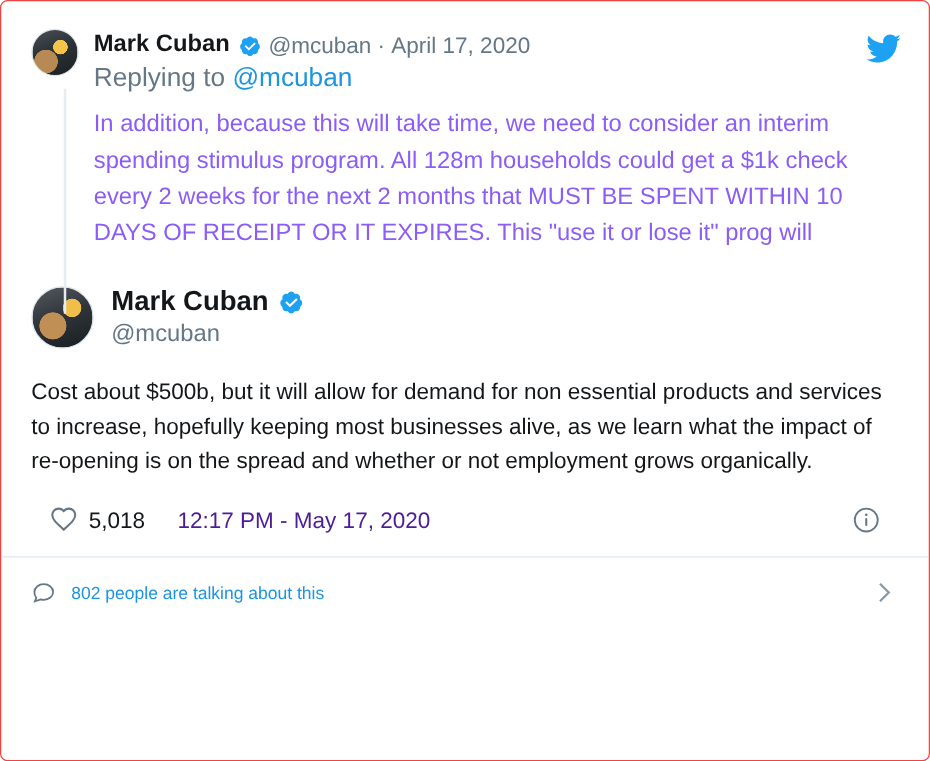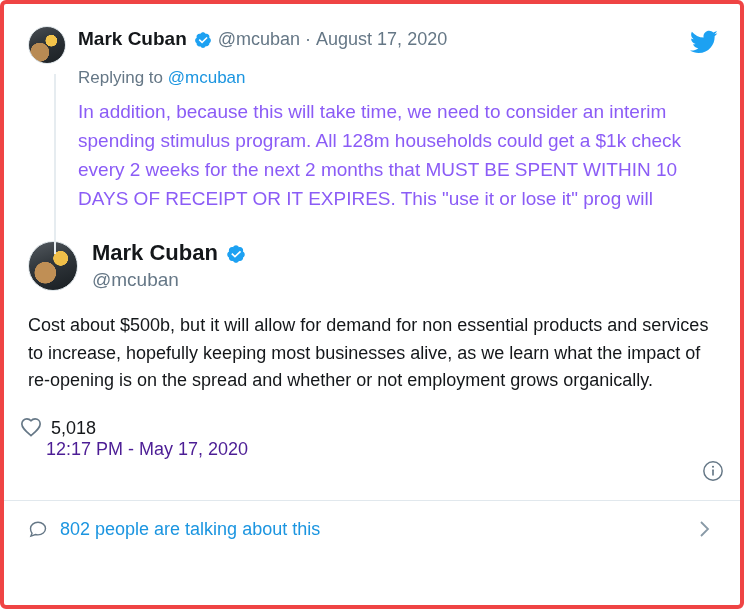--- a/index.html
+++ b/index.html
@@ -12,21 +12,21 @@
     background: #ffffff;
     font-family: "Liberation Sans", sans-serif;
     color: #14171a;
     -webkit-font-smoothing: antialiased;
   }
   .tweet-card {
     position: relative;
     box-sizing: border-box;
     width: 744px;
     height: 609px;
-    border: 4px solid #ef4444;
+    border: 1px solid #ef4444;
     border-radius: 6px;
     background: #ffffff;
     overflow: hidden;
   }
   
   .parent {
     position: relative;
     padding: 22px 24px 0 24px;
   }
   .thread-line {
@@ -78,22 +78,22 @@
     top: 1px;
   }
   .handle, .dot, .date {
     color: #657786;
     font-size: 18px;
   }
   .dot {
     margin: 0 5px;
   }
   .replying {
-    margin-top: 16px;
-    font-size: 17px;
+    margin-top: 2px;
+    font-size: 21px;
     color: #657786;
   }
   .replying a {
     color: #1b95e0;
     text-decoration: none;
   }
   .parent-text {
     margin: 10px 0 0 50px;
     font-size: 19px;
     line-height: 1.52;
@@ -153,25 +153,24 @@
     margin-top: 20px;
     font-size: 18px;
     line-height: 1.55;
     color: #14171a;
     max-width: 690px;
   }
   
   .meta {
     margin-top: 22px;
     display: flex;
-    align-items: flex-start;
-    font-size: 18px;
-    color: #657786;
-    padding: 0 16px;
-    flex-direction: column;
+    align-items: flex-end;
+    font-size: 18px;
+    color: #657786;
+    padding: 0 39px;
   }
   .likes {
     display: flex;
     align-items: center;
     color: #14171a;
   }
   .likes .count {
     margin-left: 9px;
     font-size: 18px;
     color: #14171a;
@@ -190,21 +189,21 @@
   
   .divider {
     margin-top: 18px;
     height: 1px;
     background: #e1e8ed;
   }
   .footer {
     display: flex;
     align-items: center;
     padding: 16px 24px;
-    font-size: 18px;
+    font-size: 14px;
   }
   .footer-link {
     color: #1b95e0;
     margin-left: 12px;
     text-decoration: none;
   }
   .chev {
     margin-left: auto;
     color: #8899a6;
     font-size: 26px;
@@ -237,21 +236,21 @@
         <div class="name-row">
           <span class="display-name">Mark Cuban</span>
           <span class="verified">
             <svg viewBox="0 0 24 24" width="18" height="18" aria-hidden="true">
               <path fill="#1da1f2" d="M22.5 12.5c0-1.58-.875-2.95-2.148-3.6.154-.435.238-.905.238-1.4 0-2.21-1.71-3.998-3.818-3.998-.47 0-.92.084-1.336.25C14.818 2.415 13.51 1.5 12 1.5s-2.816.917-3.437 2.25c-.415-.165-.866-.25-1.336-.25-2.11 0-3.818 1.79-3.818 4 0 .494.083.964.237 1.4-1.272.65-2.147 2.018-2.147 3.6 0 1.495.782 2.798 1.942 3.486-.02.17-.032.34-.032.514 0 2.21 1.708 4 3.818 4 .47 0 .92-.086 1.335-.25.62 1.334 1.926 2.25 3.437 2.25 1.512 0 2.818-.916 3.437-2.25.415.163.865.248 1.336.248 2.11 0 3.818-1.79 3.818-4 0-.174-.012-.344-.033-.513 1.158-.687 1.943-1.99 1.943-3.484z"></path>
               <path fill="#ffffff" d="M10.75 16.518l-4.5-4.319 1.375-1.435 3.125 3 6-5.75 1.375 1.438z"></path>
             </svg>
           </span>
           <span class="handle">@mcuban</span>
           <span class="dot">·</span>
-          <span class="date">August 17, 2020</span>
+          <span class="date">April 17, 2020</span>
         </div>
         <div class="replying">
           <span>Replying to</span>
           <a href="#">@mcuban</a>
         </div>
       </div>
     </div>
 
     <div class="parent-text">In addition, because this will take time, we need to consider an interim spending stimulus program. All 128m households could get a $1k check every 2 weeks for the next 2 months that MUST BE SPENT WITHIN 10 DAYS OF RECEIPT OR IT EXPIRES. This "use it or lose it" prog will</div>
   </div>

